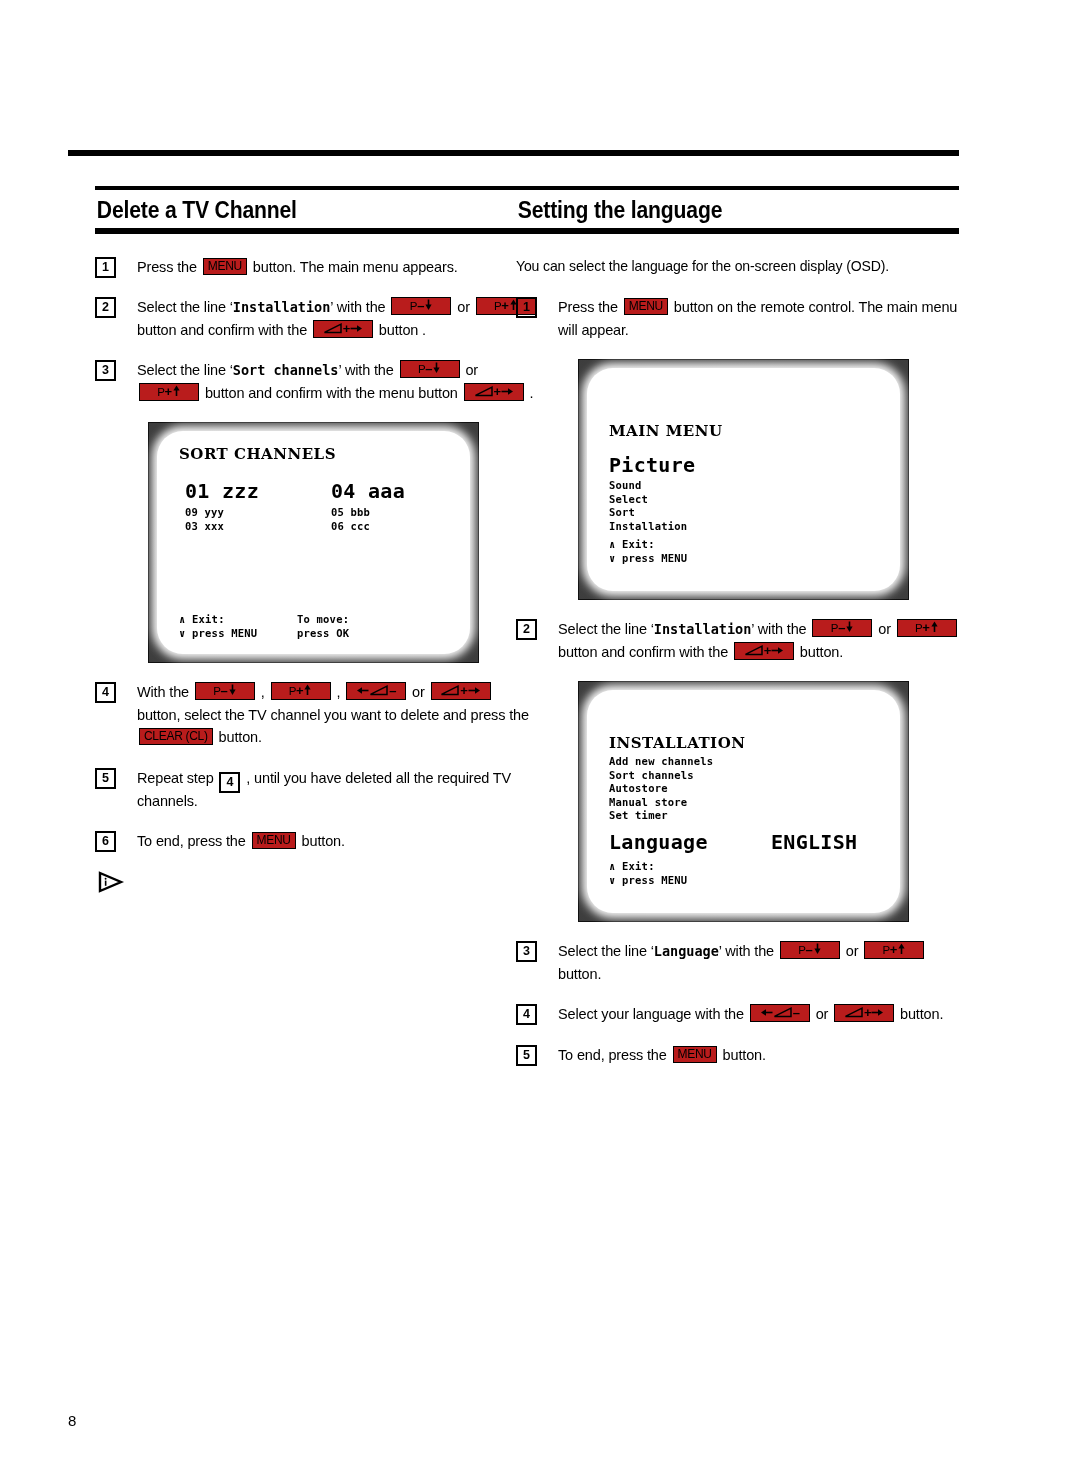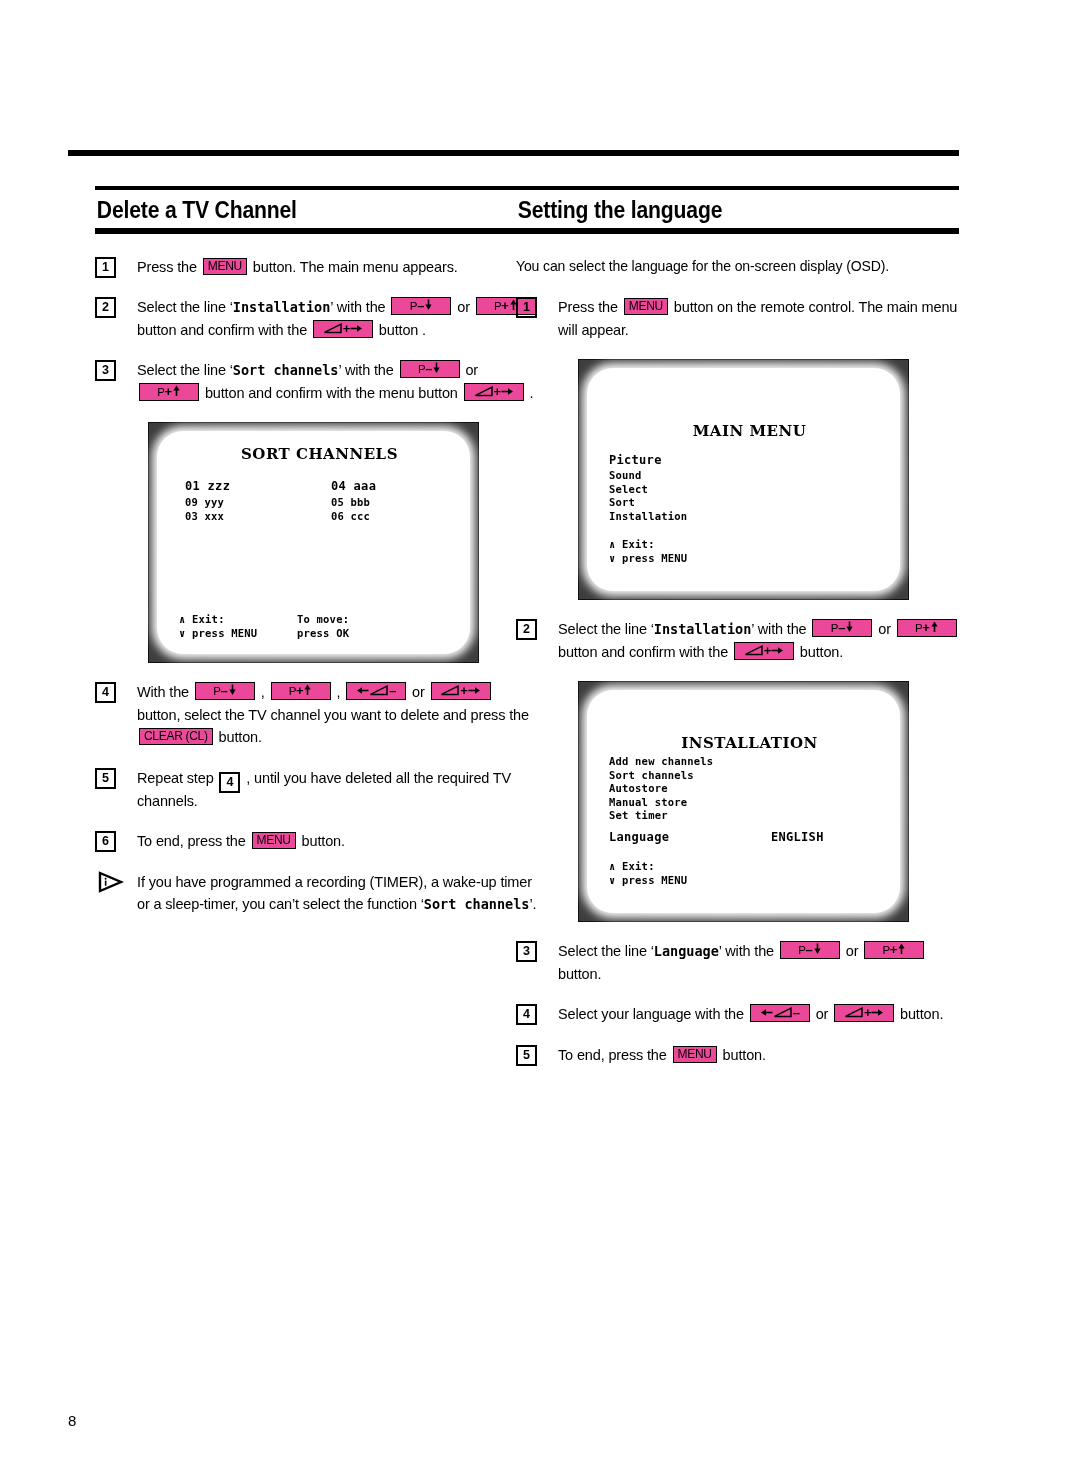--- a/index.html
+++ b/index.html
@@ -107,21 +107,21 @@
   .key {
     display: inline-block;
     border: 1.6px solid #000;
     padding: 0 4px;
     margin: 0 2px;
     font-size: 12px;
     line-height: 15px;
     vertical-align: 2px;
     white-space: nowrap;
     letter-spacing: -0.3px;
-    background: #ec4899;
+    background: #b91c1c;
   }
   .key.wide { min-width: 50px; text-align: center; }
   .key svg { vertical-align: -1px; }
 
   .mono {
     font-family: "DejaVu Sans Mono", "Liberation Mono", monospace;
     font-weight: bold;
     font-size: 13.5px;
     letter-spacing: 0px;
   }
@@ -163,24 +163,23 @@
   .tv-content {
     position: absolute;
     left: 22px; top: 14px; right: 10px; bottom: 10px;
     font-family: "DejaVu Sans Mono", "Liberation Mono", monospace;
   }
   .osd-title {
     font-size: 15px;
     font-weight: bold;
     letter-spacing: 0.5px;
     font-family: "DejaVu Serif", serif;
-    text-align: center;
   }
   .osd-big {
-    font-size: 12px;
+    font-size: 20px;
     font-weight: bold;
     letter-spacing: 0.3px;
   }
   .osd-small {
     font-size: 10.5px;
     font-weight: bold;
     letter-spacing: 0.2px;
     line-height: 1.28;
   }
   .osd-foot {
@@ -296,21 +295,20 @@
         </div>
 
       <div class="note">
         <span class="note-icon">
           <svg width="28" height="22" viewBox="0 0 28 22">
             <path d="M3 2 L24 11 L3 20 Z" fill="none" stroke="#000" stroke-width="2.4" stroke-linejoin="miter"></path>
             <circle cx="8.6" cy="7.7" r="0.95" fill="#000"></circle>
             <rect x="7.85" y="9.6" width="1.6" height="5.2" fill="#000"></rect>
           </svg>
         </span>
-        <span id="note-text"><span>If you have programmed a recording (TIMER), a wake-up timer or a sleep-timer, you can’t select the function ‘</span><span class="mono">Sort channels</span><span>’.</span></span>
       </div>
     </div>
   </div>
 
   <div class="col col-right">
     <div class="head-rule-thin"></div>
     <div class="head-title">Setting the language</div>
     <div class="head-rule-thick"></div>
 
     <div class="steps">

